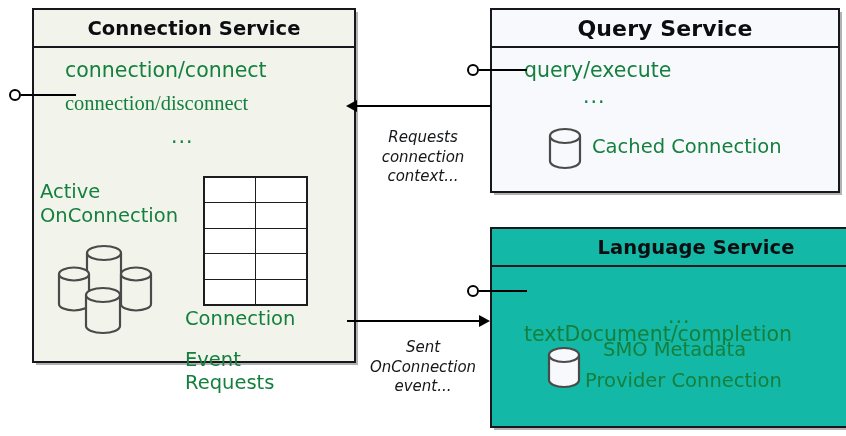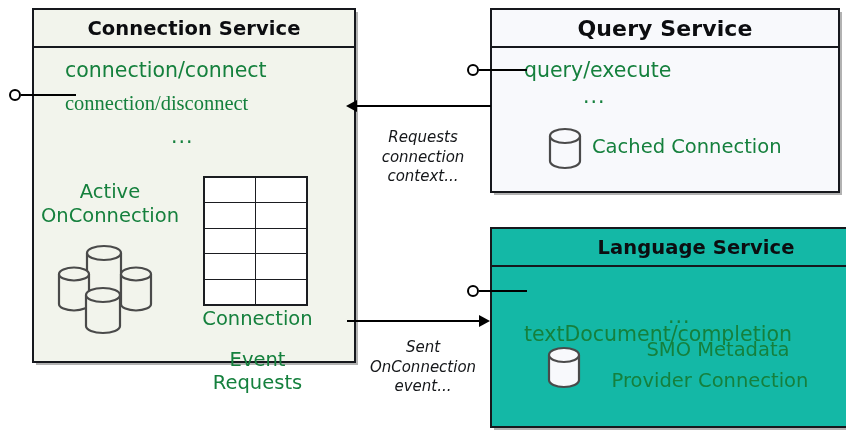--- a/index.html
+++ b/index.html
@@ -23,21 +23,21 @@
   #query-box .box-title{height:38px;font-size:22px;}
   #query-box .box-body{top:38px;}
   #lang-box{left:490px;top:227px;width:412px;height:201px;background:#14b8a6;}
   #lang-box .box-title{height:38px;font-size:19.5px;}
   #lang-box .box-body{top:38px;}
 
   
   .txt{position:absolute;color:#15803d;white-space:nowrap;line-height:1.06;}
   .iface{font-size:20.5px;}
   .ellip{font-size:20.5px;letter-spacing:1px;}
-  .label{font-size:19.5px;text-align:center;line-height:1.18;white-space:normal;}
+  .label{font-size:19.5px;line-height:1.18;white-space:normal;}
   .edge-label{position:absolute;font-style:italic;font-size:15px;color:#141619;
               text-align:center;line-height:1.30;white-space:normal;}
 
   
   .socket{position:absolute;}
   .socket .ring{position:absolute;width:12px;height:12px;border-radius:50%;
                 border:2px solid #000;background:#fff;box-sizing:border-box;left:0;top:0;}
   .socket .stem{position:absolute;height:2px;background:#000;left:12px;top:5px;}
 
   

